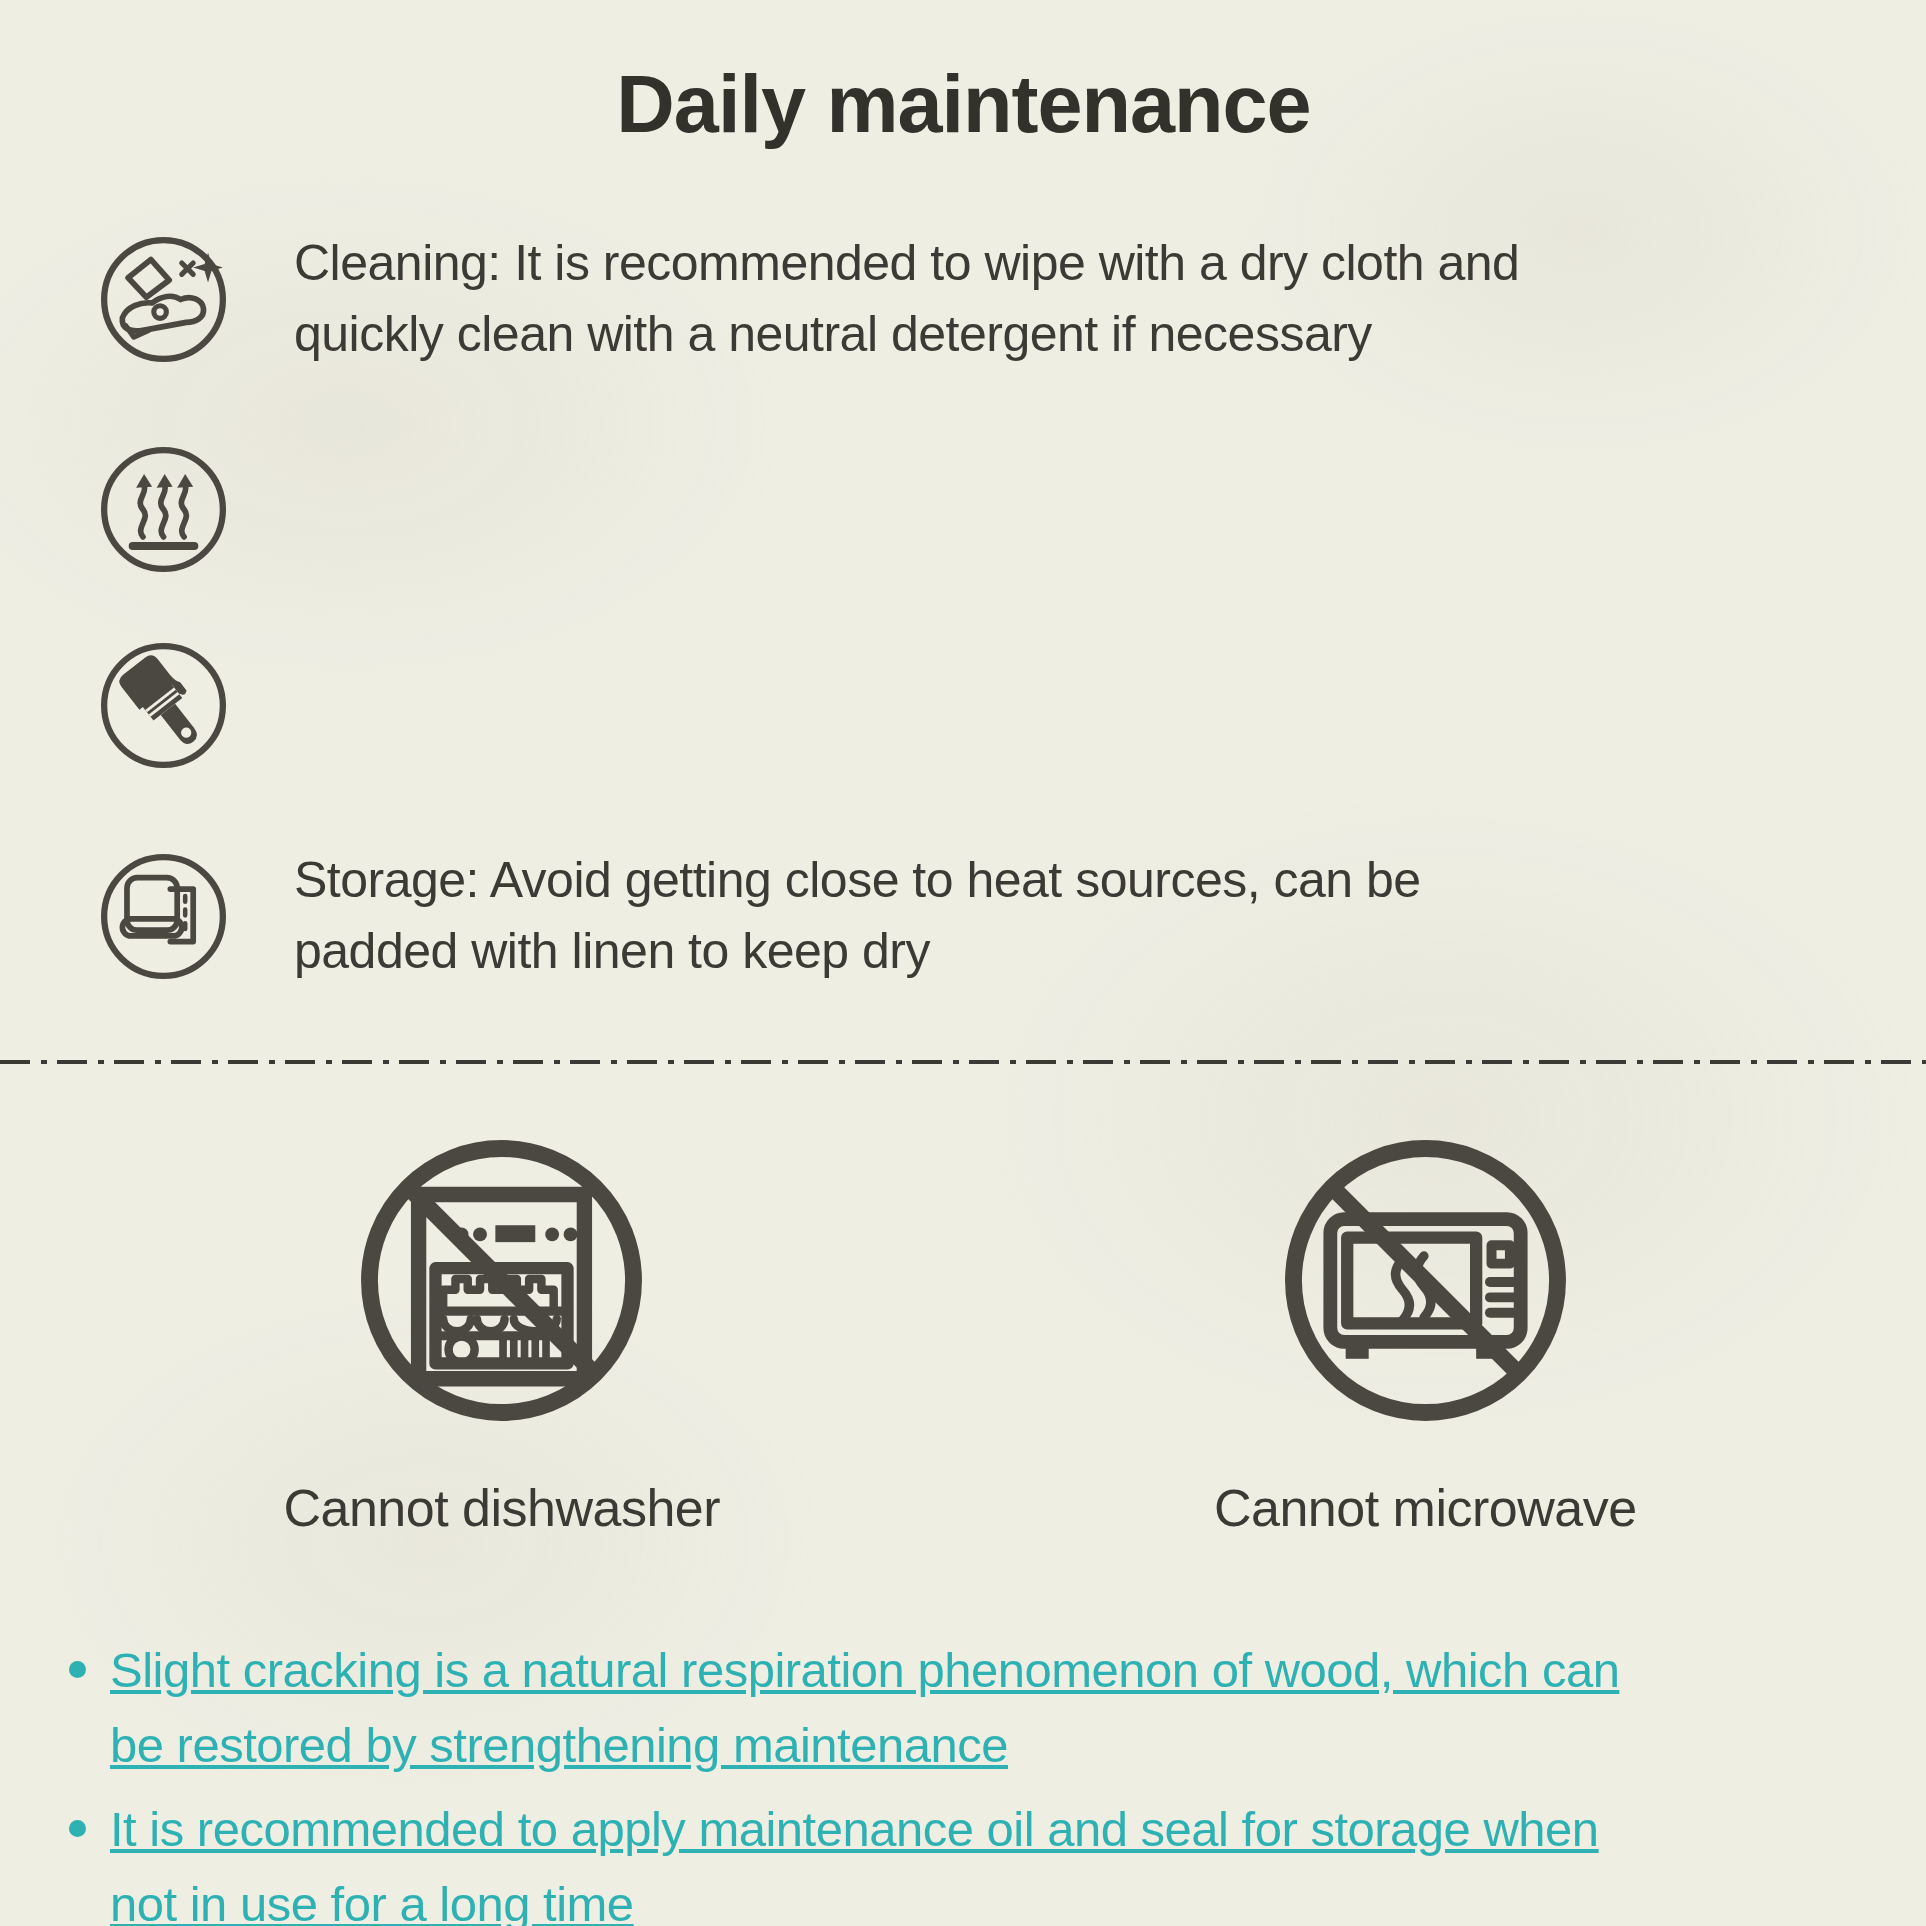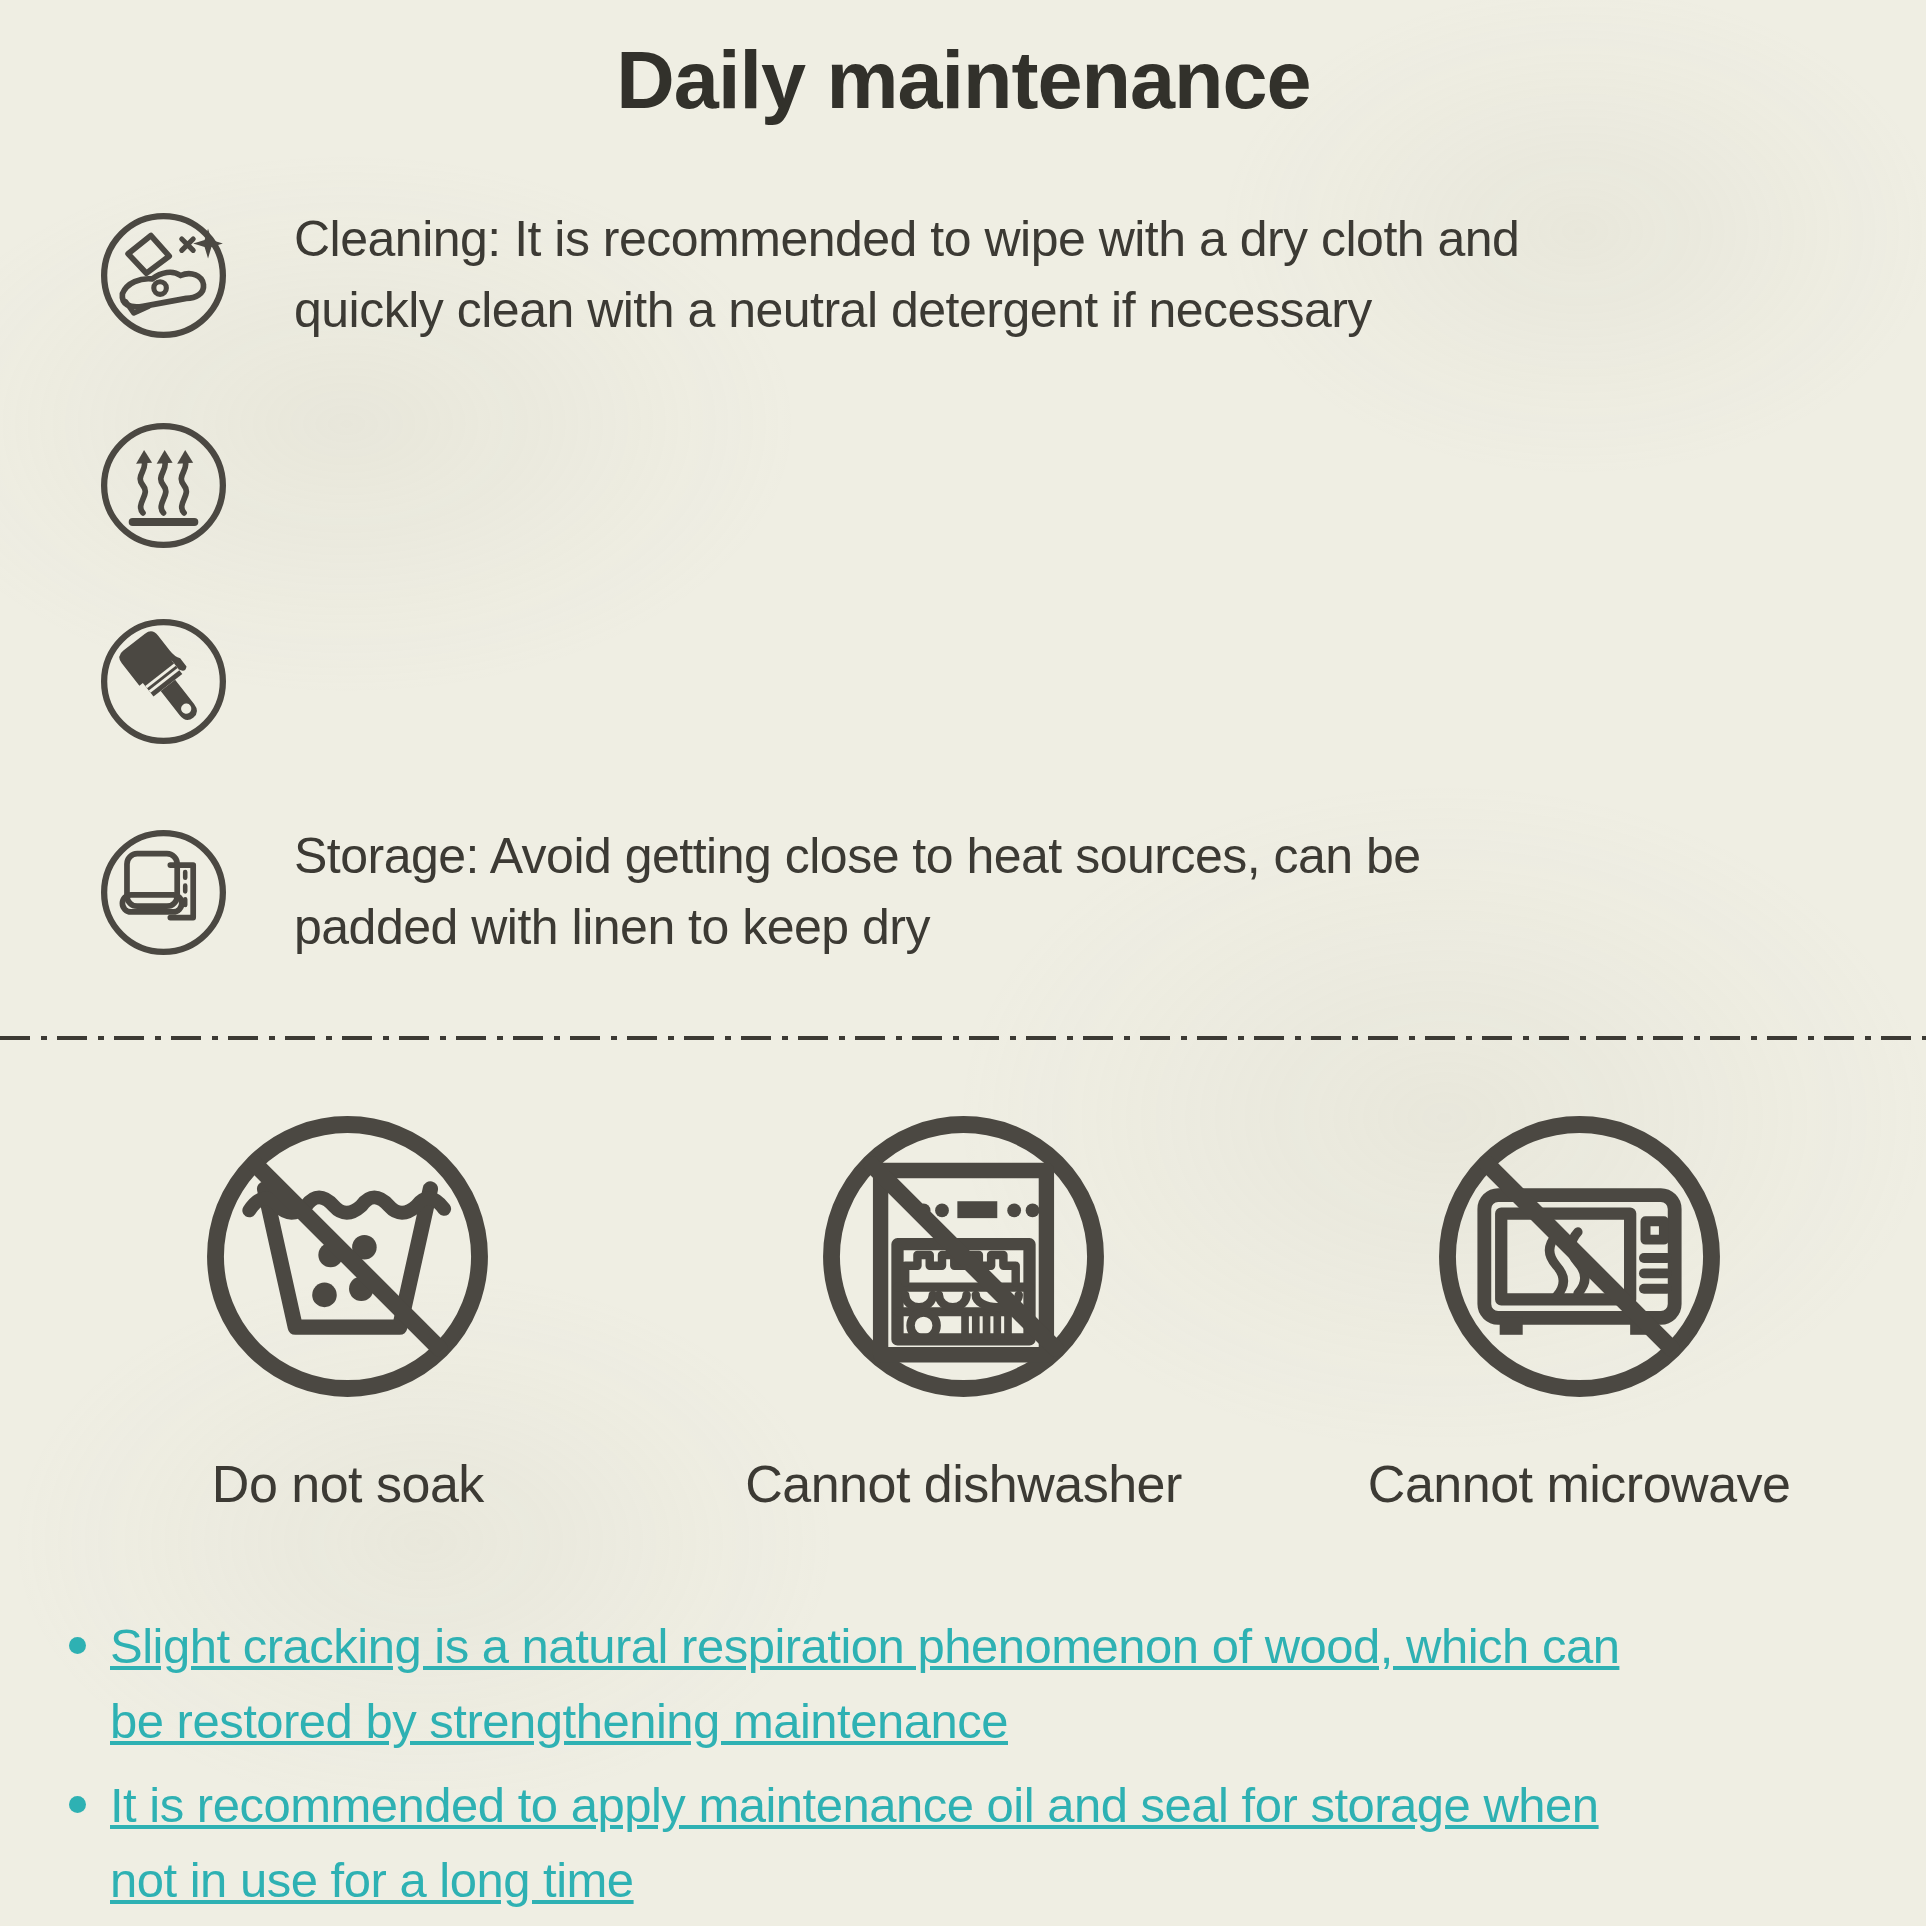--- a/index.html
+++ b/index.html
@@ -9,21 +9,21 @@
     background-image:
       radial-gradient(ellipse 693px 416px at 18% 22%, rgba(190,188,168,.14), transparent 65%),
       radial-gradient(ellipse 554px 376px at 82% 12%, rgba(185,183,165,.12), transparent 65%),
       radial-gradient(ellipse 752px 515px at 75% 58%, rgba(188,186,168,.13), transparent 65%),
       radial-gradient(ellipse 634px 416px at 22% 80%, rgba(190,188,170,.12), transparent 65%);
     font-family:"Liberation Sans", sans-serif;
     color:#3c3a34;
     overflow:hidden;
     position:relative;
   }
-  .page{width:100%;height:100%;box-sizing:border-box;padding-top:34px;}
+  .page{width:100%;height:100%;box-sizing:border-box;padding-top:58px;}
   .title{
     text-align:center;font-size:81px;font-weight:700;color:#32312b;
     letter-spacing:-1px;margin:0 0 65px 0;line-height:1.15;
   }
   
   .care-list{margin:0 69px 0 95px;}
   .care-item{display:flex;align-items:center;gap:50px;margin-bottom:59px;}
   .care-item:last-child{margin-bottom:0;}
   .care-icon{flex:0 0 137px;width:137px;height:137px;}
   .care-icon svg{display:block;width:137px;height:137px;}
@@ -136,35 +136,20 @@
       <p class="care-text">Storage: Avoid getting close to heat sources, can be
 padded with linen to keep dry</p>
     </div>
 
   </div>
 
   <div class="divider"></div>
 
   <div class="prohibit-row">
 
-    <div class="prohibit-fig">
-      <span class="prohibit-icon">
-        <svg viewBox="0 0 200 200">
-          <circle class="stroke" cx="100" cy="100" r="86" stroke-width="11"></circle>
-          <path class="stroke" stroke-width="10" d="M46 56 L66 146 L134 146 L154 56"></path>
-          <path class="stroke" stroke-width="9" d="M36 70 Q45 56 55 67 Q63 76 73 67 Q81 56 91 67 Q99 76 109 67 Q117 56 127 67 Q135 76 145 67 Q153 56 163 69"></path>
-          <circle class="fill" cx="89" cy="99" r="8"></circle>
-          <circle class="fill" cx="111" cy="94" r="8"></circle>
-          <circle class="fill" cx="85" cy="125" r="8"></circle>
-          <circle class="fill" cx="109" cy="121" r="8"></circle>
-          <line class="stroke" x1="40" y1="40" x2="160" y2="160" stroke-width="11"></line>
-        </svg>
-      </span>
-      <div class="prohibit-caption">Do not soak</div>
-    </div>
 
     <div class="prohibit-fig">
       <span class="prohibit-icon">
         <svg viewBox="0 0 200 200">
           <circle class="stroke" cx="100" cy="100" r="86" stroke-width="11"></circle>
           <rect class="stroke" x="46" y="44" width="108" height="120" stroke-width="10"></rect>
           <circle class="fill" cx="74" cy="70" r="4.5"></circle>
           <circle class="fill" cx="86" cy="70" r="4.5"></circle>
           <rect class="fill" x="96" y="64" width="26" height="11"></rect>
           <circle class="fill" cx="133" cy="70" r="4.5"></circle>

